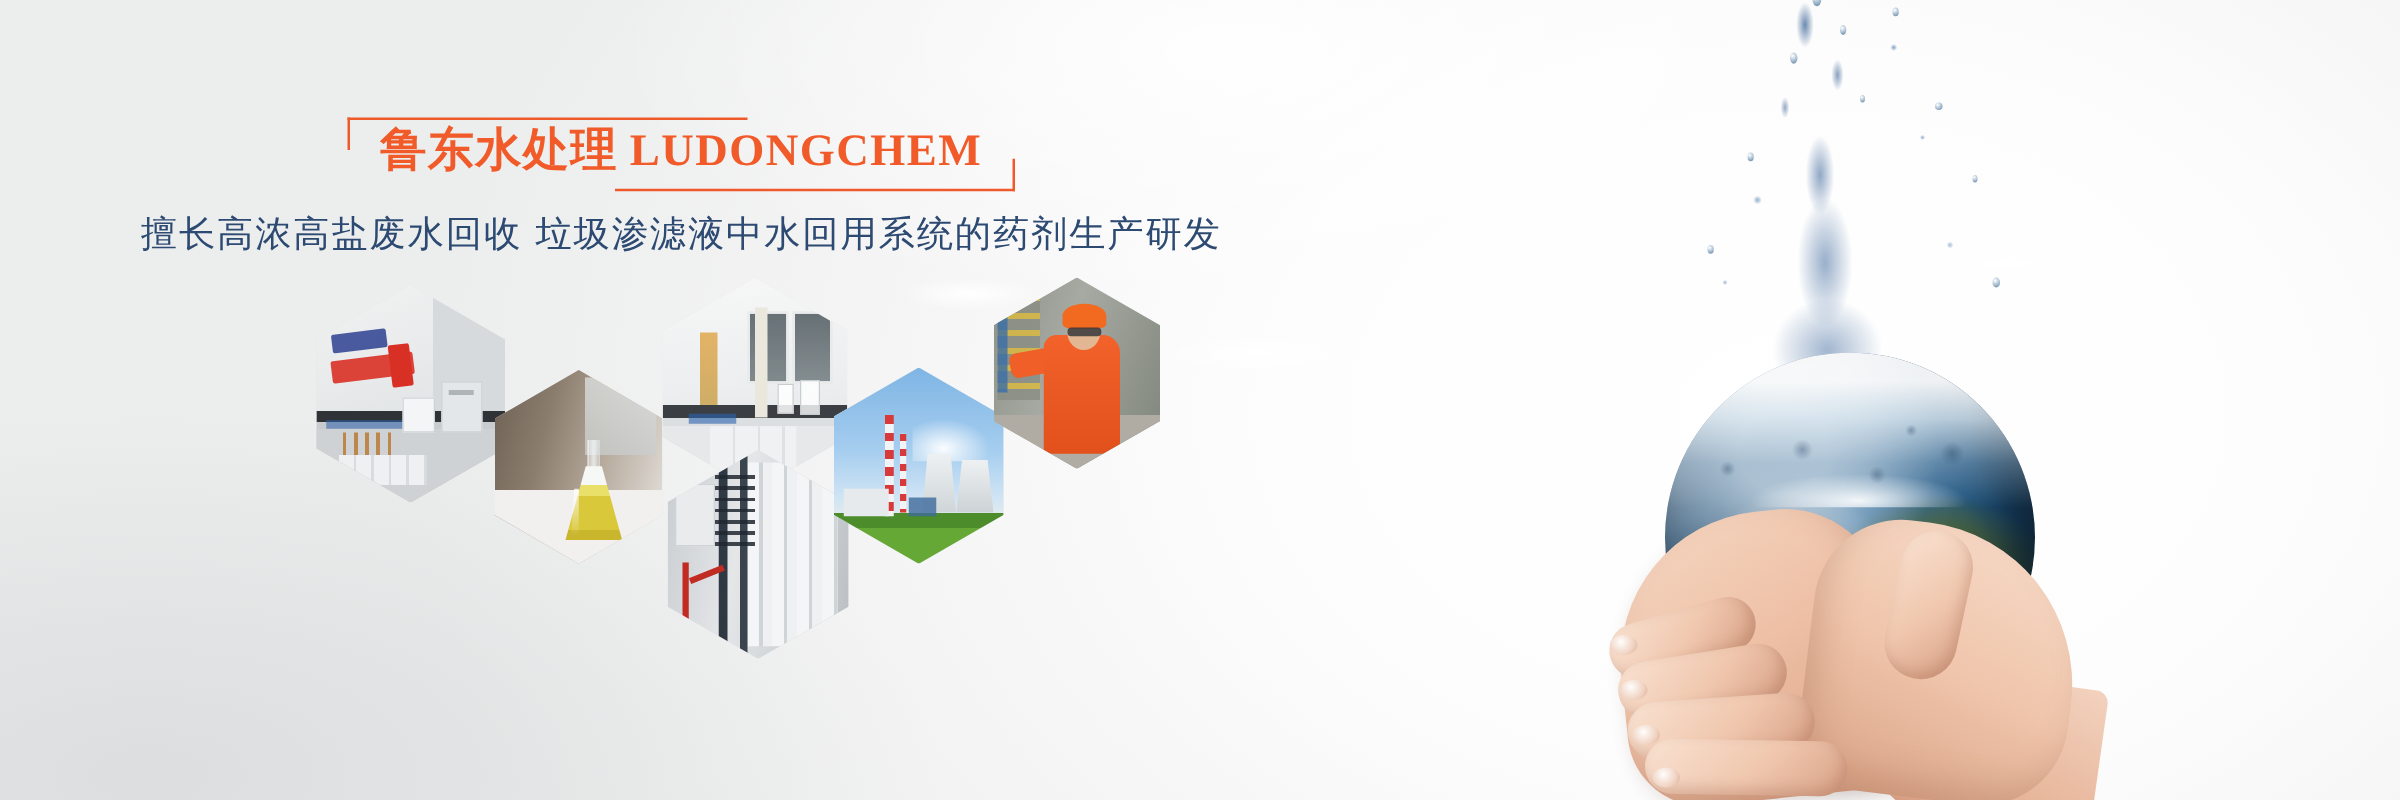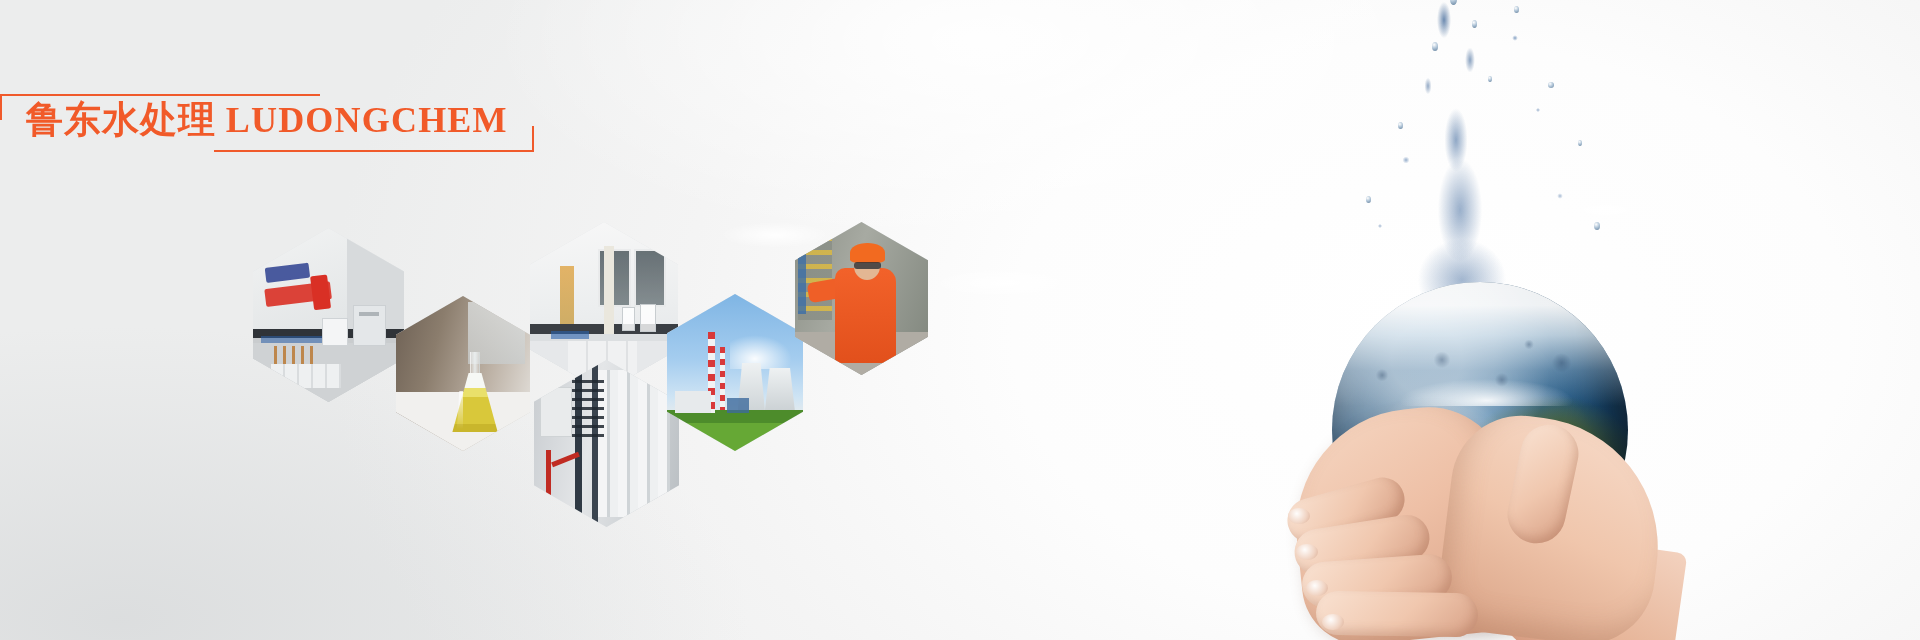--- a/index.html
+++ b/index.html
@@ -24,23 +24,23 @@
     position:absolute; inset:0;
     background:
       radial-gradient(ellipse 900px 420px at 120px 620px, rgba(200,203,205,.45), rgba(200,203,205,0) 70%),
       radial-gradient(ellipse 700px 300px at 980px 40px, rgba(255,255,255,.9), rgba(255,255,255,0) 70%);
     pointer-events:none;
   }
 
   
   .text-block{
     position:absolute;
-    left:0; top:92px;
+    left:10px; top:92px;
     width:1070px;
-    text-align:left;
+    text-align:center;
     z-index:6;
   }
 
   .title-wrap{
     position:relative;
     display:inline-block;
     padding:6px 26px 10px 26px;
   }
   .title{
     font-family:"Liberation Serif", serif;
@@ -387,20 +387,21 @@
 
     <div class="title-wrap">
       <span class="brk brk-tl"></span>
       <span class="brk brk-br"></span>
       <div class="title">
         <span class="cn">鲁东水处理</span>
         <span class="en">LUDONGCHEM</span>
       </div>
     </div>
 
+    <div class="subtitle">擅长高浓高盐废水回收  垃圾渗滤液中水回用系统的药剂生产研发</div>
   </div>
 
   <div class="hex-cluster">
 
     <div class="hex" id="hex-lab-room">
       <div class="ph">
         <div class="sign">
           <div class="s1"></div>
             <div class="s2"></div>
             <div class="s3"></div>

